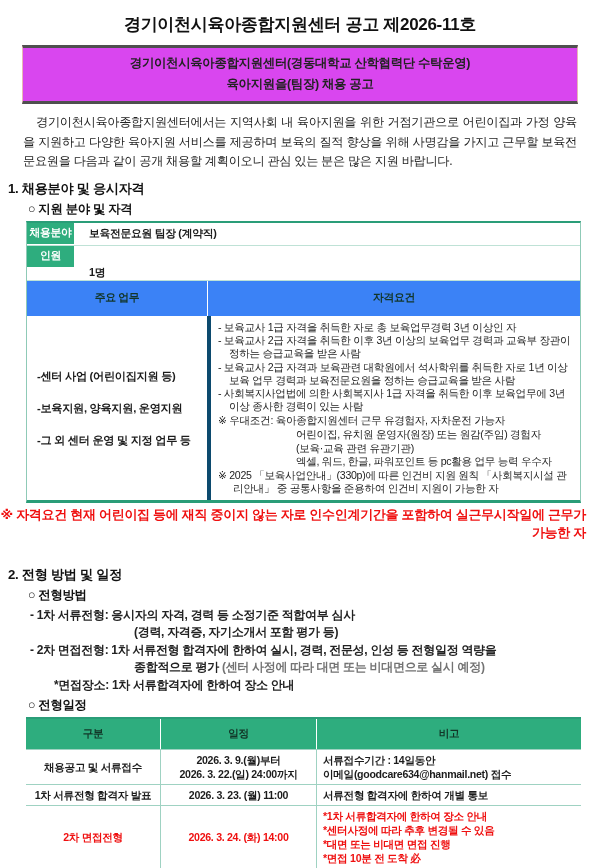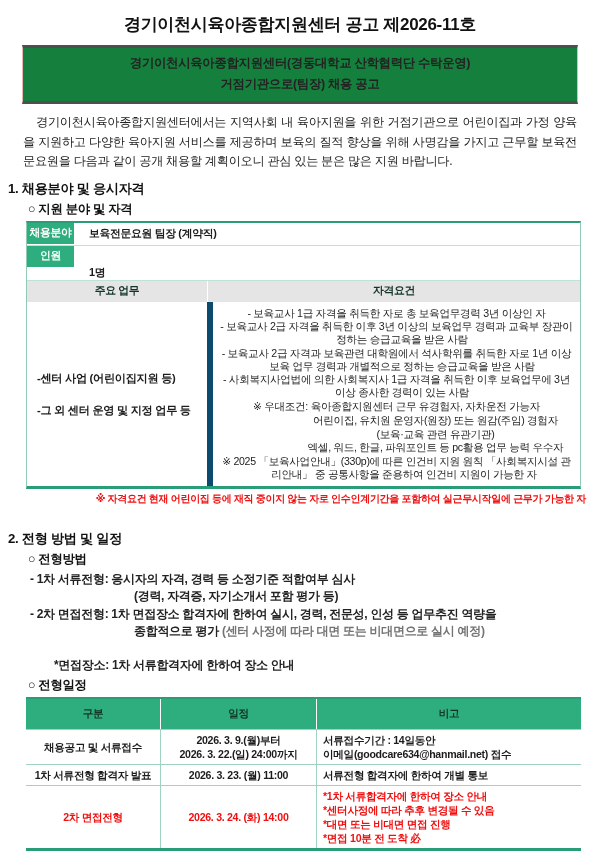--- a/index.html
+++ b/index.html
@@ -6,21 +6,21 @@
   body{
     width:600px;height:868px;overflow:hidden;background:#ffffff;
     font-family:"Liberation Sans","DejaVu Sans",sans-serif;
     color:#1c1c1c;letter-spacing:-0.3px;
   }
   .title{
     text-align:center;font-size:17px;font-weight:700;
     padding-top:13px;color:#111;
   }
   .notice-box{
-    margin:9px 22px 0 22px;background:#15803d;
+    margin:9px 22px 0 22px;background:#d946ef;
     border-top:3px solid #4f4f4f;border-bottom:3px solid #4f4f4f;
     border-left:1px solid #e7b7b5;border-right:1px solid #e7b7b5;
     text-align:center;padding:5px 0 6px 0;
   }
   .notice-line{font-size:12.4px;font-weight:700;line-height:21px;color:#222;}
   .intro{
     margin:9px 23px 0 23px;font-size:12.2px;font-weight:400;
     line-height:19.5px;text-align:justify;text-indent:13px;color:#222;
   }
   .date-block{margin:6px 24px 0 0;text-align:right;}
@@ -38,46 +38,46 @@
   .t1-kv{display:grid;grid-template-columns:48px 1fr;border-bottom:1px solid #bfe2d6;}
   .t1-label{
     background:#2ead7e;color:#ffffff;font-weight:700;
     display:flex;align-items:center;justify-content:center;
     height:21px;border-right:1px solid #ffffff;border-bottom:1px solid #ffffff;
   }
   .t1-val{display:flex;align-items:center;padding-left:14px;font-weight:600;}
   .t1-val.bold{font-weight:700;margin-top:20px;}
   .t1-head{display:grid;grid-template-columns:180px 1fr;}
   .t1-hcell{
-    background:#e5e5e5;color:#123527;font-weight:700;text-align:center;
-    height:21px;display:flex;align-items:center;justify-content:center;
+    background:#3b82f6;color:#123527;font-weight:700;text-align:center;
+    height:35px;display:flex;align-items:center;justify-content:center;
   }
   .t1-hcell+.t1-hcell{border-left:1px solid #ffffff;}
   .t1-body{display:grid;grid-template-columns:180px 1fr;}
   .t1-duties{
     padding:8px 10px;display:flex;flex-direction:column;justify-content:center;
     gap:18px;font-size:11.2px;font-weight:600;text-align:justify;line-height:14px;
   }
   .t1-quals{
-    border-left:6px solid #0c4a6e;padding:5px 7px 4px 7px;
-    font-size:10.6px;font-weight:500;line-height:12.8px;color:#222;text-align:center;
+    border-left:4px solid #0c4a6e;padding:5px 7px 4px 7px;
+    font-size:10.6px;font-weight:500;line-height:12.8px;color:#222;
   }
   .q{padding-left:11px;text-indent:-11px;margin-bottom:1px;}
   .q2{padding-left:15px;text-indent:-15px;margin-bottom:1px;}
   .q-sub{padding-left:78px;margin-bottom:1px;}
   .note-red{
-    color:#ef1010;font-weight:700;font-size:10px;text-align:right;
+    color:#ef1010;font-weight:700;font-size:13px;text-align:right;
     margin:3px 14px 0 0;
   }
 
   
   .sec2-heading{margin-top:24px;}
   .m-line{margin-left:30px;font-size:12px;font-weight:600;line-height:17.5px;color:#222;}
   .m-indent1{margin-left:134px;}
-  .m-indent2{margin-left:54px;margin-top:16px;}
+  .m-indent2{margin-left:54px;}
   .blue{color:#737373;font-weight:700;}
 
   
   .t2{
     margin:3px 19px 0 26px;
     border-top:2px solid #2a9d78;border-bottom:3px solid #2a9d78;
     font-size:10.6px;
   }
   .t2-row{display:grid;grid-template-columns:134px 156px 1fr;border-bottom:1px solid #9fd2c2;}
   .t2-row:last-child{border-bottom:none;}
@@ -96,21 +96,21 @@
 </style>
 </head>
 <body>
 
 <div class="doc">
 
   <div class="title">경기이천시육아종합지원센터 공고 제2026-11호</div>
 
   <div class="notice-box">
     <div class="notice-line">경기이천시육아종합지원센터(경동대학교 산학협력단 수탁운영)</div>
-    <div class="notice-line">거점기관으로(팀장) 채용 공고</div>
+    <div class="notice-line">육아지원을(팀장) 채용 공고</div>
   </div>
 
   <div class="intro">경기이천시육아종합지원센터에서는 지역사회 내 육아지원을 위한 거점기관으로 어린이집과 가정 양육을 지원하고 다양한 육아지원 서비스를 제공하며 보육의 질적 향상을 위해 사명감을 가지고 근무할 보육전문요원을 다음과 같이 공개 채용할 계획이오니 관심 있는 분은 많은 지원 바랍니다.</div>
 
 
   <div class="sec-heading">1. 채용분야 및 응시자격</div>
   <div class="sub-heading">○ 지원 분야 및 자격</div>
 
   <div class="t1">
     <div class="t1-kv">
@@ -121,44 +121,45 @@
       <div class="t1-label">인원</div>
       <div class="t1-val bold">1명</div>
     </div>
     <div class="t1-head">
       <div class="t1-hcell">주요 업무</div>
       <div class="t1-hcell">자격요건</div>
     </div>
     <div class="t1-body">
       <div class="t1-duties">
         <div>-센터 사업 (어린이집지원 등)</div>
+        <div>-보육지원, 양육지원, 운영지원</div>
         <div>-그 외 센터 운영 및 지정 업무 등</div>
       </div>
       <div class="t1-quals">
         <div class="q">- 보육교사 1급 자격을 취득한 자로 총 보육업무경력 3년 이상인 자</div>
         <div class="q">- 보육교사 2급 자격을 취득한 이후 3년 이상의 보육업무 경력과 교육부 장관이 정하는 승급교육을 받은 사람</div>
-        <div class="q">- 보육교사 2급 자격과 보육관련 대학원에서 석사학위를 취득한 자로 1년 이상 보육 업무 경력과 개별적으로 정하는 승급교육을 받은 사람</div>
+        <div class="q">- 보육교사 2급 자격과 보육관련 대학원에서 석사학위를 취득한 자로 1년 이상 보육 업무 경력과 보육전문요원을 정하는 승급교육을 받은 사람</div>
         <div class="q">- 사회복지사업법에 의한 사회복지사 1급 자격을 취득한 이후 보육업무에 3년 이상 종사한 경력이 있는 사람</div>
         <div class="q2">※ 우대조건: 육아종합지원센터 근무 유경험자, 자차운전 가능자</div>
         <div class="q-sub">어린이집, 유치원 운영자(원장) 또는 원감(주임) 경험자</div>
         <div class="q-sub">(보육·교육 관련 유관기관)</div>
         <div class="q-sub">엑셀, 워드, 한글, 파워포인트 등 pc활용 업무 능력 우수자</div>
         <div class="q2">※ 2025 「보육사업안내」(330p)에 따른 인건비 지원 원칙 「사회복지시설 관리안내」 중 공통사항을 준용하여 인건비 지원이 가능한 자</div>
       </div>
     </div>
   </div>
 
   <div class="note-red">※ 자격요건 현재 어린이집 등에 재직 중이지 않는 자로 인수인계기간을 포함하여 실근무시작일에 근무가 가능한 자</div>
 
   <div class="sec-heading sec2-heading">2. 전형 방법 및 일정</div>
   <div class="sub-heading">○ 전형방법</div>
 
   <div class="m-line">- 1차 서류전형: 응시자의 자격, 경력 등 소정기준 적합여부 심사</div>
   <div class="m-line m-indent1">(경력, 자격증, 자기소개서 포함 평가 등)</div>
-  <div class="m-line">- 2차 면접전형: 1차 면접장소 합격자에 한하여 실시, 경력, 전문성, 인성 등 업무추진 역량을</div>
+  <div class="m-line">- 2차 면접전형: 1차 서류전형 합격자에 한하여 실시, 경력, 전문성, 인성 등 전형일정 역량을</div>
   <div class="m-line m-indent1"><span>종합적으로 평가 </span><span class="blue">(센터 사정에 따라 대면 또는 비대면으로 실시 예정)</span></div>
   <div class="m-line m-indent2">*면접장소: 1차 서류합격자에 한하여 장소 안내</div>
 
   <div class="sub-heading">○ 전형일정</div>
 
   <div class="t2">
     <div class="t2-row">
       <div class="t2-hcell">구분</div>
       <div class="t2-hcell">일정</div>
       <div class="t2-hcell">비고</div>

